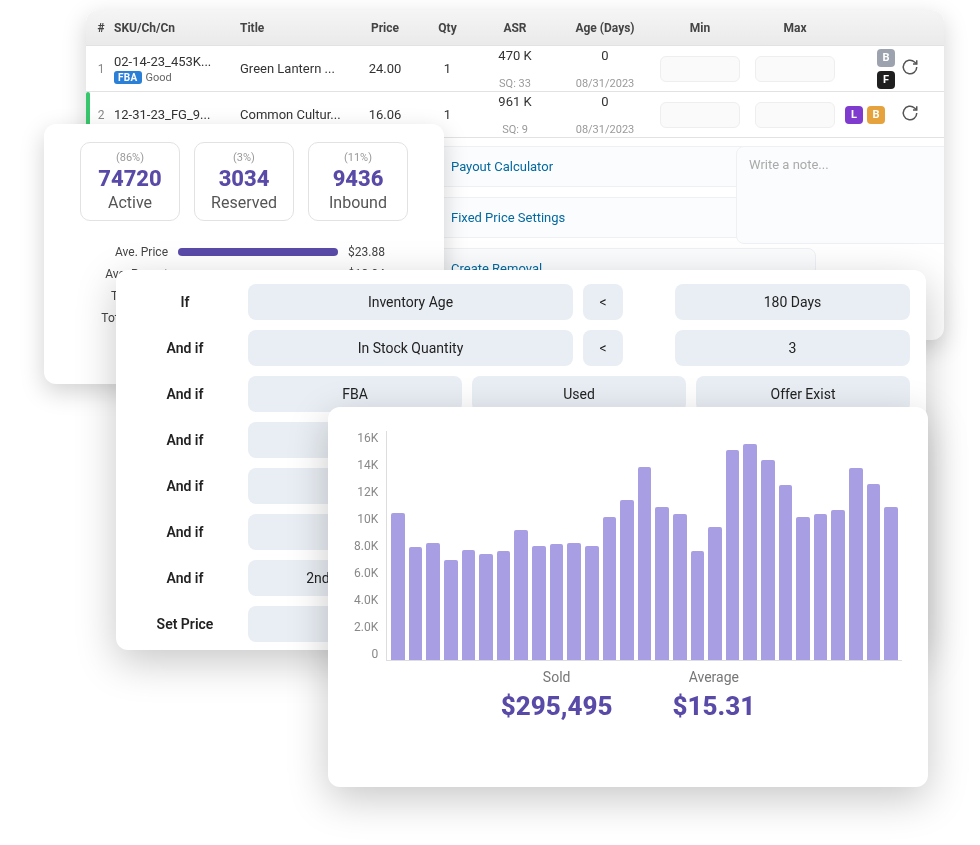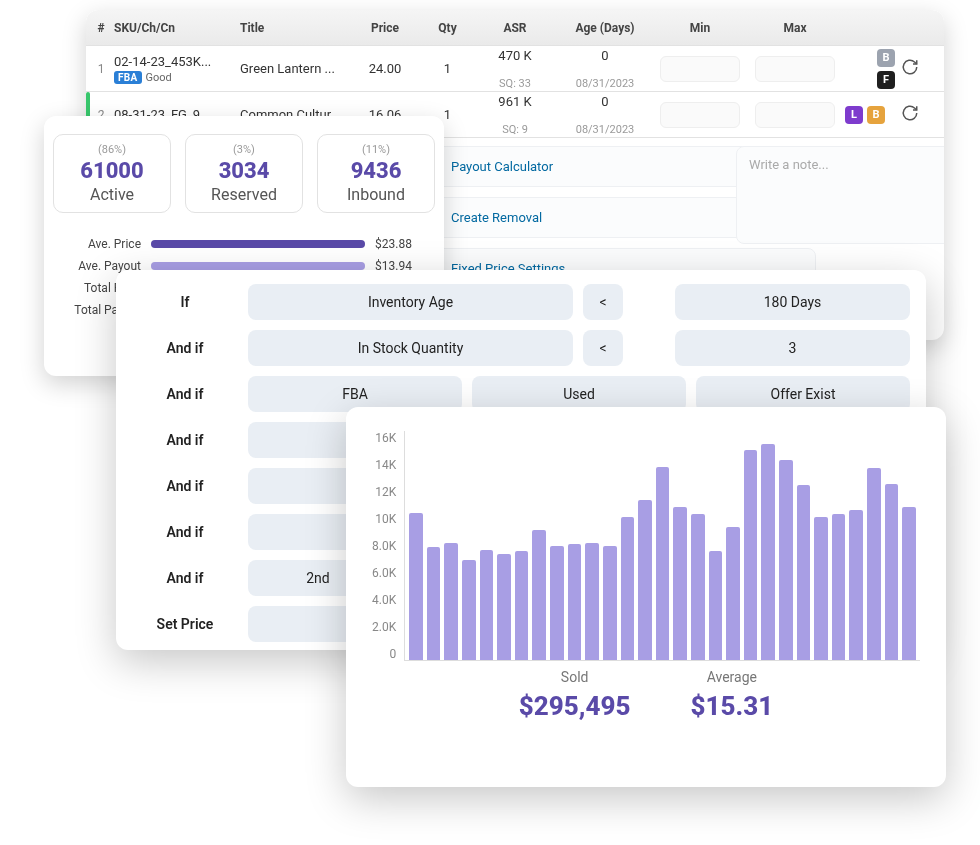--- a/index.html
+++ b/index.html
@@ -55,21 +55,21 @@
   .row2 .badges{flex-direction:row;gap:4px;}
   .refresh svg{width:18px;height:18px;stroke:#555;fill:none;stroke-width:2;cursor:pointer;}
 
   .side-cards{position:absolute;left:350px;top:136px;width:380px;}
   .side-card{background:#fbfcfd;border:1px solid #eef0f3;border-radius:8px;padding:12px 14px;margin-bottom:10px;font-size:13px;color:#0369a1;display:flex;justify-content:space-between;align-items:center;}
   .note-card{position:absolute;left:650px;top:136px;width:270px;height:98px;background:#fbfcfd;border:1px solid #eef0f3;border-radius:8px;padding:10px 12px;font-size:13px;color:#aaa;}
   .trash{position:absolute;right:14px;bottom:10px;}
   .trash svg{width:16px;height:16px;fill:#222;}
 
   
-  #stats-panel{left:44px; top:116px; width:400px; height:260px; padding:18px 9px;}
+  #stats-panel{left:44px; top:124px; width:400px; height:260px; padding:18px 36px;}
   .stat-boxes{display:flex;gap:14px;justify-content:center;}
   .stat-box{flex:1;border:1px solid var(--border);border-radius:10px;padding:8px 6px;text-align:center;}
   .stat-pct{font-size:11px;color:#9a9a9a;}
   .stat-val{font-size:22px;font-weight:800;color:var(--purple);margin:2px 0;}
   .stat-label{font-size:16px;color:#555;}
   .bars{margin-top:24px;}
   .bar-row{display:flex;align-items:center;gap:10px;font-size:12px;color:#444;margin-bottom:8px;}
   .bar-label{width:88px;text-align:right;}
   .bar-track{flex:1;height:8px;background:#eee;border-radius:4px;position:relative;}
   .bar-fill{position:absolute;left:0;top:0;bottom:0;border-radius:4px;}
@@ -79,21 +79,21 @@
   #rules-panel{left:116px; top:270px; width:810px; height:380px; padding:14px 16px; box-shadow:var(--shadow-lg);}
   .rule-row{display:flex;align-items:center;gap:10px;margin-bottom:10px;font-size:14px;color:#222;}
   .rule-label{width:106px;text-align:center;font-weight:600;}
   .pill{background:var(--pill-bg);border-radius:8px;height:36px;display:flex;align-items:center;justify-content:center;font-size:14px;color:#222;}
   .pill.big{flex:1;}
   .pill.op{width:40px;}
   .pill.val{width:235px;margin-left:42px;}
   .row3 .pill{flex:1;}
 
   
-  #chart-panel{left:346px; top:407px; width:600px; height:380px; padding:24px 26px 18px 26px; box-shadow:var(--shadow-lg);}
+  #chart-panel{left:328px; top:407px; width:600px; height:380px; padding:24px 26px 18px 26px; box-shadow:var(--shadow-lg);}
   .chart-area{display:flex;height:230px;}
   .y-axis{display:flex;flex-direction:column;justify-content:space-between;align-items:flex-end;padding-right:8px;font-size:12px;color:#888;height:100%;}
   .plot{flex:1;position:relative;border-left:1px solid #ddd;border-bottom:1px solid #ddd;}
   .bars-ct{position:absolute;left:0;right:0;bottom:0;top:0;display:flex;align-items:flex-end;gap:4px;padding:0 4px;}
   .bar{flex:1;background:var(--purple-bar);border-radius:2px 2px 0 0;}
   .chart-footer{display:flex;justify-content:center;gap:60px;margin-top:8px;text-align:center;}
   .foot-label{font-size:14px;color:#777;margin-bottom:6px;}
   .foot-val{font-size:26px;font-weight:800;color:var(--purple);}
 </style>
 </head>
@@ -146,21 +146,21 @@
       <svg viewBox="0 0 24 24">
           <path d="M21 12a9 9 0 1 1-3-6.7L21 8"></path>
           <path d="M21 3v5h-5"></path>
         </svg>
     </div>
   </div>
 
   <div class="trow row2 green">
     <div class="col-idx idx">2</div>
     <div class="col-sku sku-cell">
-      <span class="line1">08-31-23_FG_9...</span>
+      <span class="line1">12-31-23_FG_9...</span>
     </div>
     <div class="col-title title-cell">Common Cultur...</div>
     <div class="col-price">16.06</div>
     <div class="col-qty">1</div>
     <div class="col-asr">
       <span>961 K</span><span class="sub">SQ: 9</span>
     </div>
     <div class="col-age">
       <span>0</span><span class="sub">08/31/2023</span>
     </div>
@@ -178,43 +178,43 @@
       <svg viewBox="0 0 24 24">
           <path d="M21 12a9 9 0 1 1-3-6.7L21 8"></path>
           <path d="M21 3v5h-5"></path>
         </svg>
     </div>
   </div>
 
   <div class="side-cards">
     <div class="side-card">
         <span>Payout Calculator</span>
+      </div>
+    <div class="side-card">
+        <span>Fixed Price Settings</span>
       </div>
     <div class="side-card">
       <span>Create Removal</span>
       <span class="trash">
         <svg viewBox="0 0 24 24">
             <path d="M6 7h12l-1 14H7L6 7zm3-3h6l1 2H8l1-2zM4 7h16v-2H4z"></path>
           </svg>
       </span>
     </div>
-    <div class="side-card">
-        <span>Fixed Price Settings</span>
-      </div>
   </div>
   <div class="note-card">
     <span>Write a note...</span>
   </div>
 </div>
 
 <div id="stats-panel" class="panel">
   <div class="stat-boxes">
     <div class="stat-box">
       <div class="stat-pct">(86%)</div>
-      <div class="stat-val">61000</div>
+      <div class="stat-val">74720</div>
       <div class="stat-label">Active</div>
     </div>
     <div class="stat-box">
       <div class="stat-pct">(3%)</div>
       <div class="stat-val">3034</div>
       <div class="stat-label">Reserved</div>
     </div>
     <div class="stat-box">
       <div class="stat-pct">(11%)</div>
       <div class="stat-val">9436</div>

